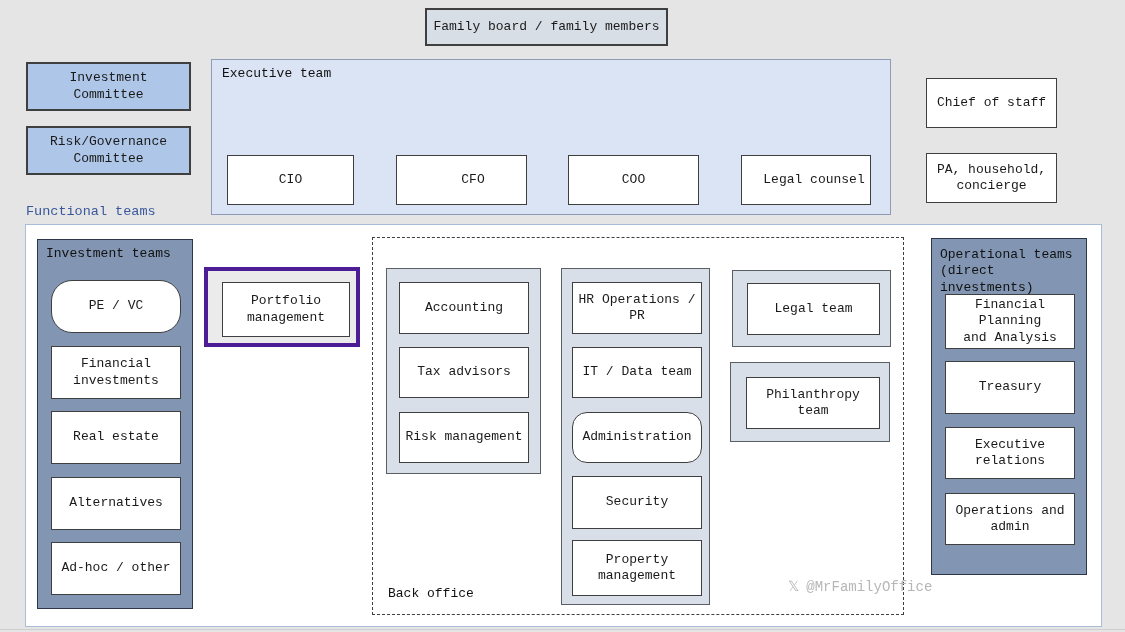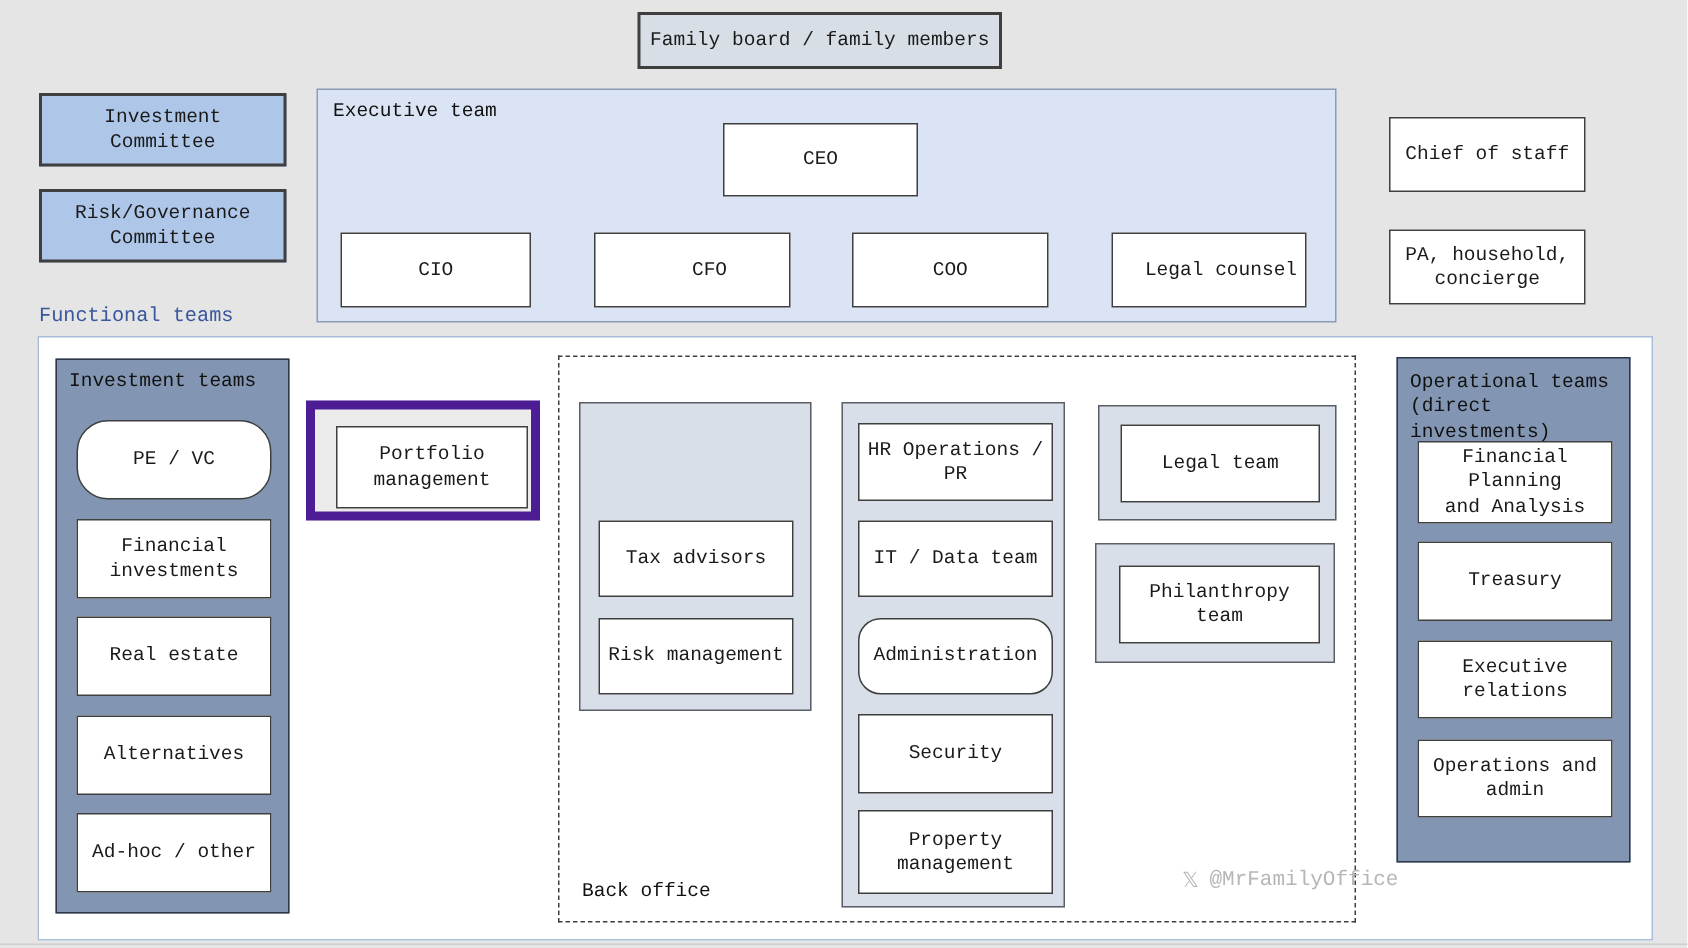--- a/index.html
+++ b/index.html
@@ -11,21 +11,21 @@
     position:absolute;box-sizing:border-box;display:flex;align-items:center;justify-content:center;
     text-align:center;background:#ffffff;border:1.5px solid #3f3f3f;font-size:13px;line-height:1.25;
     white-space:pre-line;padding:2px 4px;
   }
   .fill-committee{background:#aec6e8;border-width:2px;}
   .fill-familyboard{background:#d8dee6;border-width:2px;}
   .panel{position:absolute;box-sizing:border-box;}
   .panel-exec{background:#dbe4f4;border:1px solid #8d9bb4;}
   .panel-dark{background:#8296b3;border:1.5px solid #2e3747;}
   .panel-light{background:#d9dfe9;border:1.2px solid #5a5f66;}
-  .panel-gray{background:#ebebeb;border:6px solid #4c1d95;}
+  .panel-gray{background:#ebebeb;border:4px solid #4c1d95;}
   .panel-dashed{border:1.6px dashed #3f3f3f;background:transparent;}
   .panel-functional{background:#ffffff;border:1.5px solid #a9bcd9;}
   .panel-label{position:absolute;font-size:13px;color:#111;line-height:1.25;white-space:pre-line;}
   .blue-label{position:absolute;font-size:13.5px;color:#3a579c;}
   .watermark{
     position:absolute;display:flex;align-items:center;gap:7px;color:#b6b6b8;font-size:14px;
   }
   .bottom-divider{position:absolute;left:0;top:629px;width:1125px;height:1px;background:#cdced0;}
 </style>
 </head>
@@ -35,21 +35,20 @@
 
   <div class="box fill-familyboard" style="left:425px;top:8px;width:243px;height:38px;">Family board / family members</div>
 
   <div class="box fill-committee" style="left:26px;top:62px;width:165px;height:49px;">Investment
 Committee</div>
   <div class="box fill-committee" style="left:26px;top:126px;width:165px;height:49px;">Risk/Governance
 Committee</div>
 
   <div class="panel panel-exec" style="left:211px;top:59px;width:680px;height:156px;">
     <div class="panel-label" style="left:10px;top:6px;">Executive team</div>
-    <div class="box" style="left:270px;top:22px;width:130px;height:49px;">CEO</div>
     <div class="box" style="left:15px;top:95px;width:127px;height:50px;">CIO</div>
     <div class="box" style="left:184px;top:95px;width:131px;height:50px;padding-left:27px;">CFO</div>
     <div class="box" style="left:356px;top:95px;width:131px;height:50px;">COO</div>
     <div class="box" style="left:529px;top:95px;width:130px;height:50px;padding-left:20px;">Legal counsel</div>
   </div>
 
   <div class="box" style="left:926px;top:78px;width:131px;height:50px;">Chief of staff</div>
   <div class="box" style="left:926px;top:153px;width:131px;height:50px;">PA, household,
 concierge</div>
 
@@ -69,20 +68,21 @@
 
     <div class="panel panel-gray" style="left:178px;top:42px;width:156px;height:80px;">
       <div class="box" style="left:14px;top:11px;width:128px;height:55px;">Portfolio
 management</div>
     </div>
 
     <div class="panel panel-dashed" style="left:346px;top:12px;width:532px;height:378px;">
       <div class="panel-label" style="left:15px;bottom:12px;">Back office</div>
 
       <div class="panel panel-light" style="left:13px;top:30px;width:155px;height:206px;">
+        <div class="box" style="left:12px;top:13px;width:130px;height:52px;">Accounting</div>
         <div class="box" style="left:12px;top:78px;width:130px;height:51px;">Tax advisors</div>
         <div class="box" style="left:12px;top:143px;width:130px;height:51px;">Risk management</div>
       </div>
 
       <div class="panel panel-light" style="left:188px;top:30px;width:149px;height:337px;">
         <div class="box" style="left:10px;top:13px;width:130px;height:52px;">HR Operations / PR</div>
         <div class="box" style="left:10px;top:78px;width:130px;height:51px;">IT / Data team</div>
         <div class="box" style="left:10px;top:143px;width:130px;height:51px;border-radius:15px;">Administration</div>
         <div class="box" style="left:10px;top:207px;width:130px;height:53px;">Security</div>
         <div class="box" style="left:10px;top:271px;width:130px;height:56px;">Property

